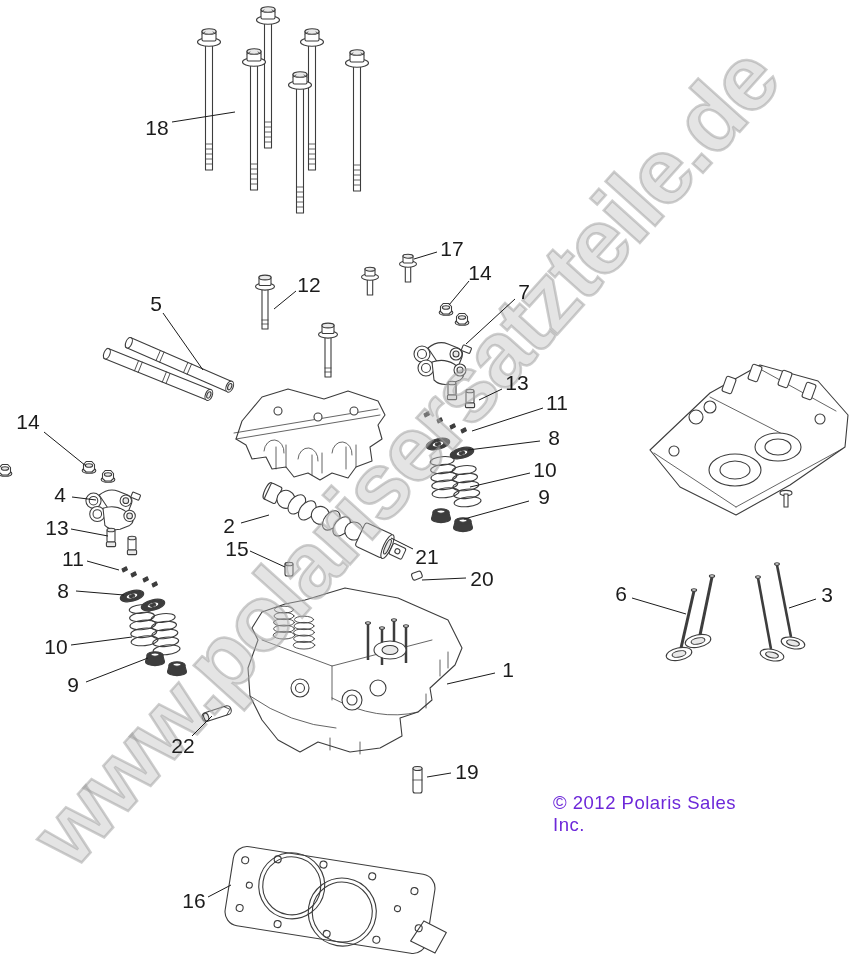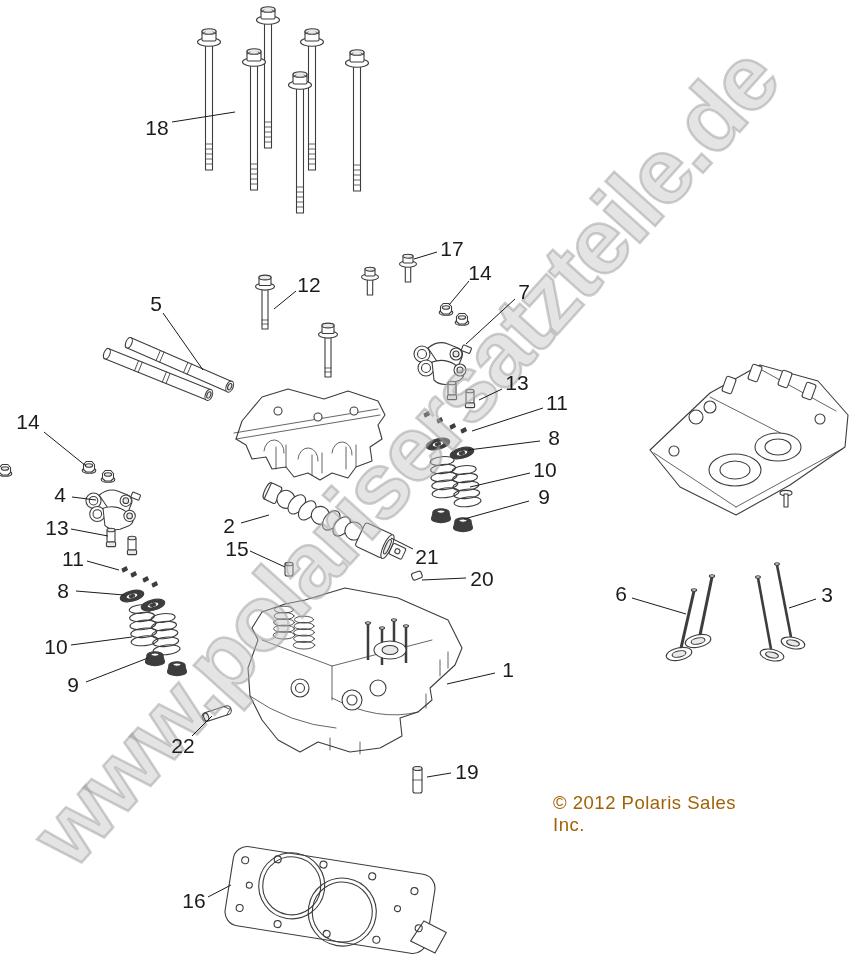--- a/index.html
+++ b/index.html
@@ -11,21 +11,21 @@
   .dk{fill:#3d3d3d;}
   .lt{fill:#e9e9e9;}
   .thin{stroke-width:.8;}
   .stem{stroke:#3d3d3d;fill:none;}
   .callout{font:21px "Liberation Sans",sans-serif;fill:#1b1b1b;text-anchor:middle;}
   .leader{stroke:#1b1b1b;stroke-width:1;fill:none;}
   .wm{font-weight:bold;font-size:92px;font-family:"Liberation Sans",sans-serif;
       fill:rgba(190,190,190,.42);stroke:rgba(158,158,158,.5);stroke-width:2.5px;
       text-anchor:middle;letter-spacing:-3px;}
   .copyright{position:absolute;left:553px;top:792px;width:220px;
-      font-size:18.5px;color:#a16207;letter-spacing:.5px;}
+      font-size:18.5px;color:#6d28d9;letter-spacing:.5px;}
 </style>
 </head>
 <body>
 
 <svg width="856" height="967" viewBox="0 0 856 967">
   <defs>
     <g id="bolt140">
       <rect class="part" x="-3.5" y="14" width="7" height="126"></rect>
       <path class="part thin nf" d="M-3.5,114 h7 M-3.5,119 h7 M-3.5,124 h7 M-3.5,129 h7 M-3.5,134 h7"></path>
       <ellipse class="part" cx="0" cy="12" rx="11.5" ry="4.2"></ellipse>

